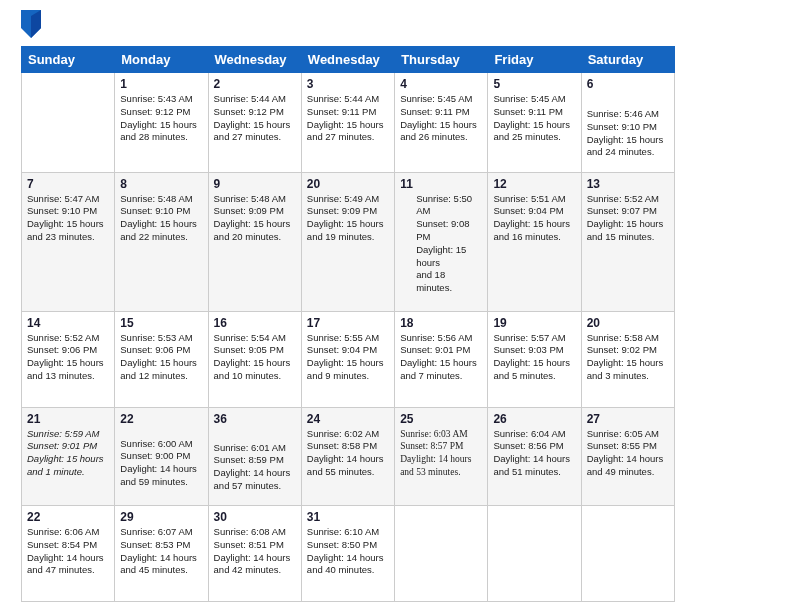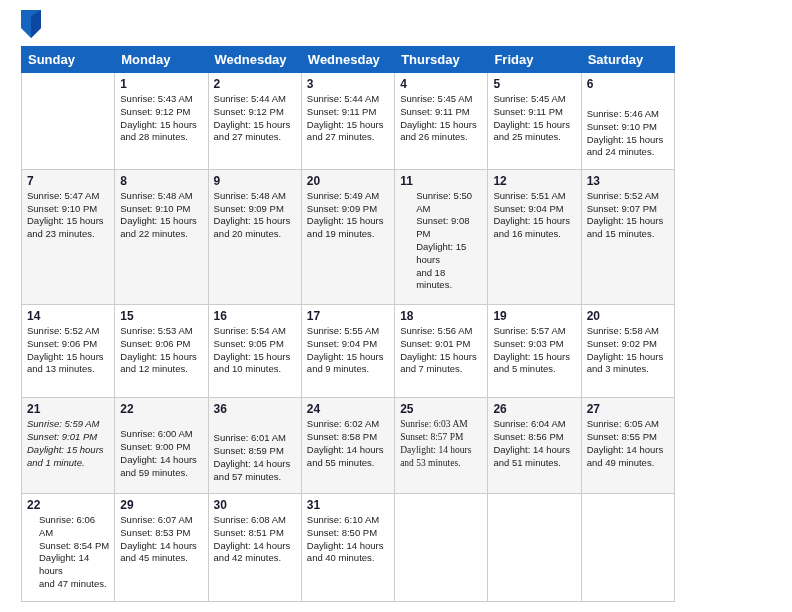--- a/index.html
+++ b/index.html
@@ -340,21 +340,21 @@
             <span class="day-number">27</span>
             <div class="day-info" style="white-space: pre-line;">Sunrise: 6:05 AM
 Sunset: 8:55 PM
 Daylight: 14 hours
 and 49 minutes.</div>
           </td>
         </tr>
         <tr>
           <td>
             <span class="day-number">22</span>
-            <div class="day-info" style="white-space: pre-line; margin-left: 12px;">Sunrise: 6:06 AM
+            <div class="day-info" style="white-space: pre-line;">Sunrise: 6:06 AM
 Sunset: 8:54 PM
 Daylight: 14 hours
 and 47 minutes.</div>
           </td>
           <td>
             <span class="day-number">29</span>
             <div class="day-info" style="white-space: pre-line;">Sunrise: 6:07 AM
 Sunset: 8:53 PM
 Daylight: 14 hours
 and 45 minutes.</div>

